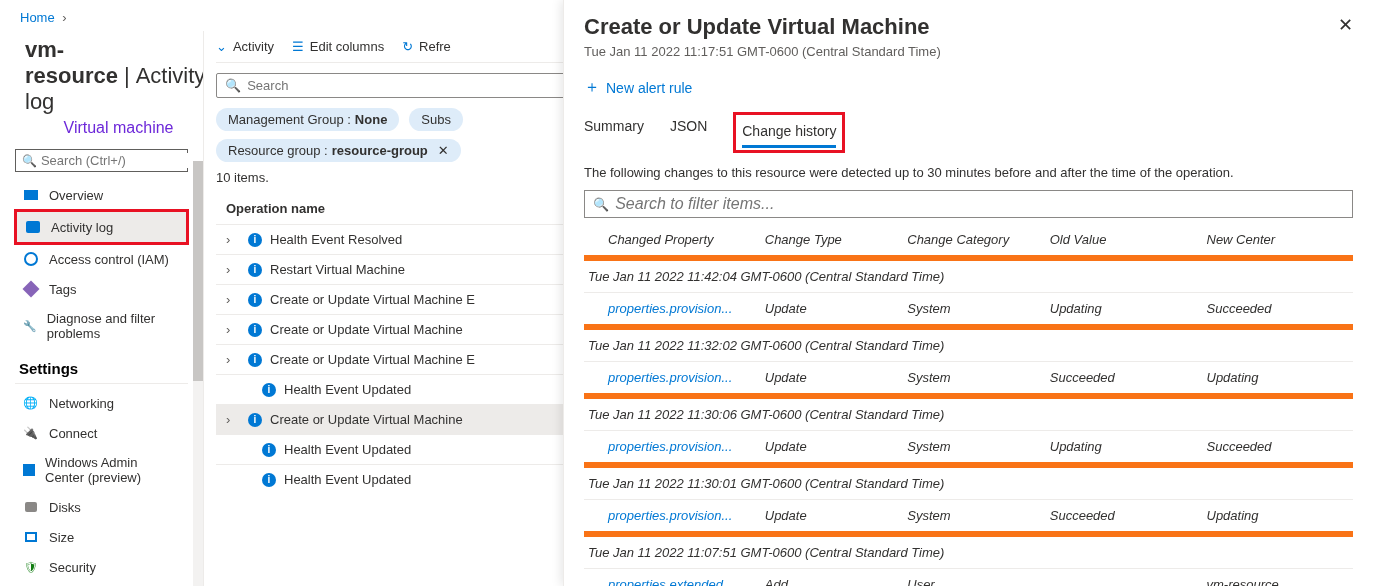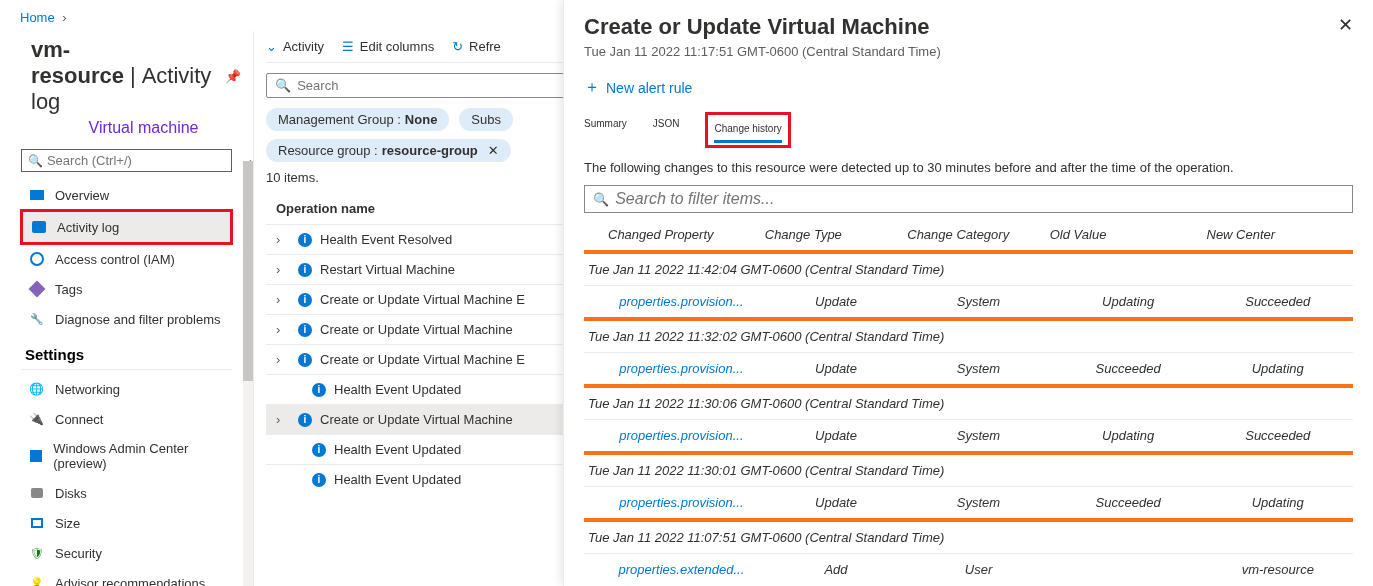--- a/index.html
+++ b/index.html
@@ -4,21 +4,21 @@
 <style>
 * { box-sizing: border-box; margin: 0; padding: 0; }
 body { font-family: "Segoe UI", Arial, sans-serif; font-size: 13px; color: #323130; background: #fff; width: 1373px; height: 586px; overflow: hidden; position: relative; }
 
 .breadcrumb { padding: 10px 20px 6px; font-size: 13px; }
 .breadcrumb a { color: #0078d4; text-decoration: none; }
 .breadcrumb .chev { color: #605e5c; margin: 0 4px; }
 
 .main-layout { display: flex; height: calc(100% - 30px); }
 
-.sidebar { width: 254px; padding: 0 21px; border-right: 1px solid #edebe9; overflow-y: auto; position: relative; }
+.sidebar { width: 204px; padding: 0 15px; border-right: 1px solid #edebe9; overflow-y: auto; position: relative; }
 .sidebar-scroll { position: absolute; right: 0; top: 130px; bottom: 0; width: 10px; background: #f3f2f1; }
 .sidebar-thumb { position: absolute; right: 0; top: 130px; width: 10px; height: 220px; background: #c8c6c4; }
 
 .resource-header { display: flex; align-items: center; padding: 6px 0 4px; }
 .resource-icon { width: 24px; height: 24px; background: #0078d4; border-radius: 2px; margin-right: 10px; position: relative; }
 .resource-icon::after { content: ""; position: absolute; left: 4px; right: 4px; top: 6px; height: 2px; background: #fff; }
 .resource-title { font-size: 22px; font-weight: 600; }
 .resource-title .sep { font-weight: 400; margin: 0 6px; }
 .resource-title .sub { font-weight: 400; }
 .pin-icon { margin-left: 14px; color: #605e5c; cursor: pointer; }
@@ -62,38 +62,38 @@
 .panel { position: absolute; right: 0; top: 0; bottom: 0; width: 810px; background: #fff; padding: 14px 20px; border-left: 1px solid #edebe9; box-shadow: -2px 0 10px rgba(0,0,0,.1); }
 .panel-header { display: flex; justify-content: space-between; align-items: flex-start; }
 .panel-title { font-size: 22px; font-weight: 600; }
 .panel-sub { color: #605e5c; font-size: 13px; margin-top: 4px; }
 .close-x { font-size: 18px; cursor: pointer; color: #323130; }
 
 .alert-link { color: #0078d4; display: inline-flex; align-items: center; gap: 6px; margin: 18px 0 14px; cursor: pointer; font-size: 14px; }
 .plus { font-size: 16px; }
 
 .tabs { display: flex; gap: 26px; margin-bottom: 12px; }
-.tab { padding: 6px 0; cursor: pointer; font-size: 10px; }
+.tab { padding: 6px 0; cursor: pointer; font-size: 14px; }
 .tab.active { border-bottom: 3px solid #0078d4; }
 .tab-hl { border: 3px solid #e81123; padding: 2px 6px; }
 
 .panel-desc { font-size: 13px; margin: 10px 0; }
 
 .filter-box { display: flex; align-items: center; border: 1px solid #8a8886; padding: 4px 8px; margin-bottom: 8px; }
 .filter-box input { border: none; outline: none; flex: 1; font-size: 16px; font-style: italic; color: #605e5c; }
 
 .change-table { width: 100%; font-style: italic; }
 .ct-header { display: flex; padding: 6px 4px 8px 24px; font-size: 13px; }
 .ct-col { flex: 1; }
 .ct-col.prop { flex: 1.1; }
 .ct-col.old { flex: 1.1; }
 .ct-col.new { flex: 1; }
 
-.ct-group { padding: 8px 4px; font-size: 13px; border-top: 4px solid #f97316; }
-.ct-row { display: flex; padding: 8px 4px 8px 24px; border-top: 1px solid #edebe9; font-size: 13px; text-align: center; }
+.ct-group { padding: 8px 4px; font-size: 13px; border-top: 6px solid #f97316; }
+.ct-row { display: flex; padding: 8px 4px 8px 24px; border-top: 1px solid #edebe9; font-size: 13px; }
 .ct-row .link { color: #0078d4; cursor: pointer; overflow: hidden; text-overflow: ellipsis; white-space: nowrap; padding-right: 10px; }
 
 .ic-overview { background: #0078d4; width: 14px; height: 10px; }
 .ic-log { background: #0078d4; width: 14px; height: 12px; border-radius: 2px; }
 .ic-iam::before { content: ""; display: block; width: 10px; height: 10px; border: 2px solid #0078d4; border-radius: 50%; }
 .ic-tag { width: 12px; height: 12px; background: #8764b8; transform: rotate(45deg); }
 .ic-diag::before { content: "🔧"; font-size: 11px; }
 .ic-net::before { content: "🌐"; font-size: 12px; }
 .ic-conn::before { content: "🔌"; font-size: 12px; }
 .ic-wac { width: 12px; height: 12px; background: #0078d4; }

